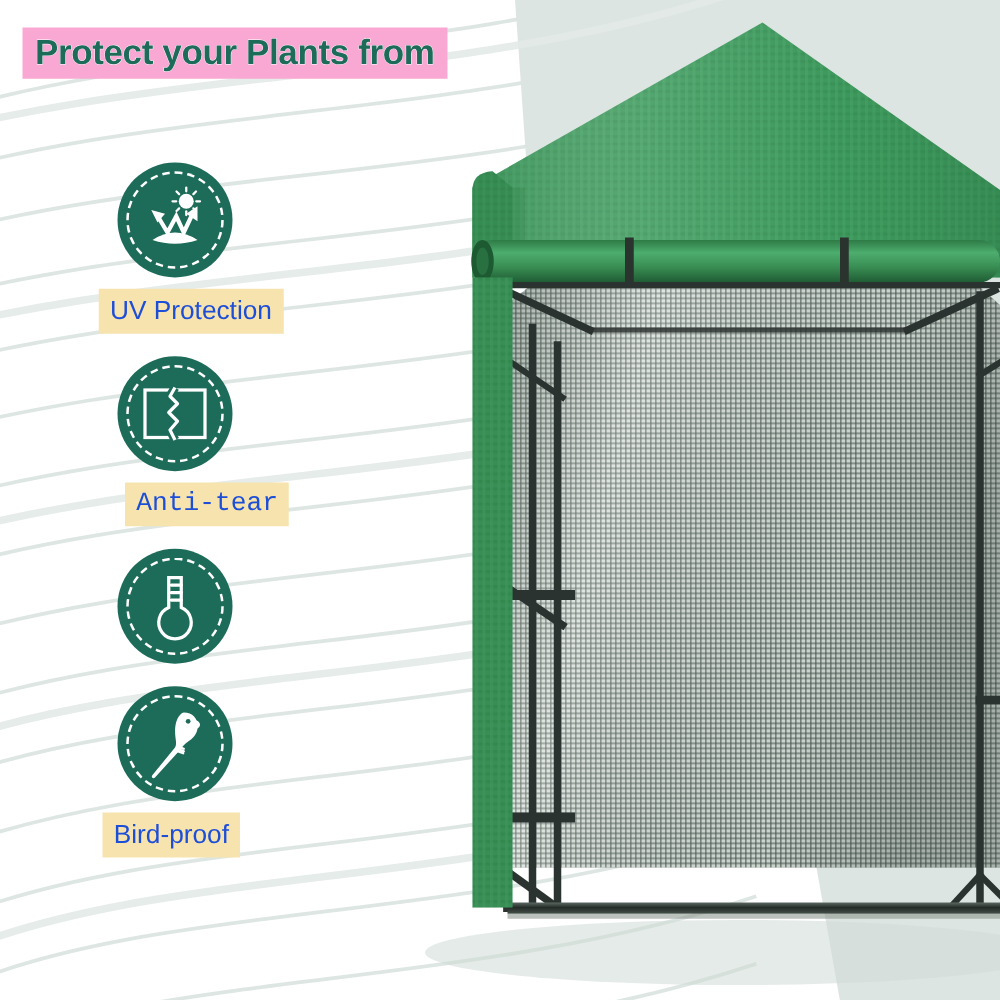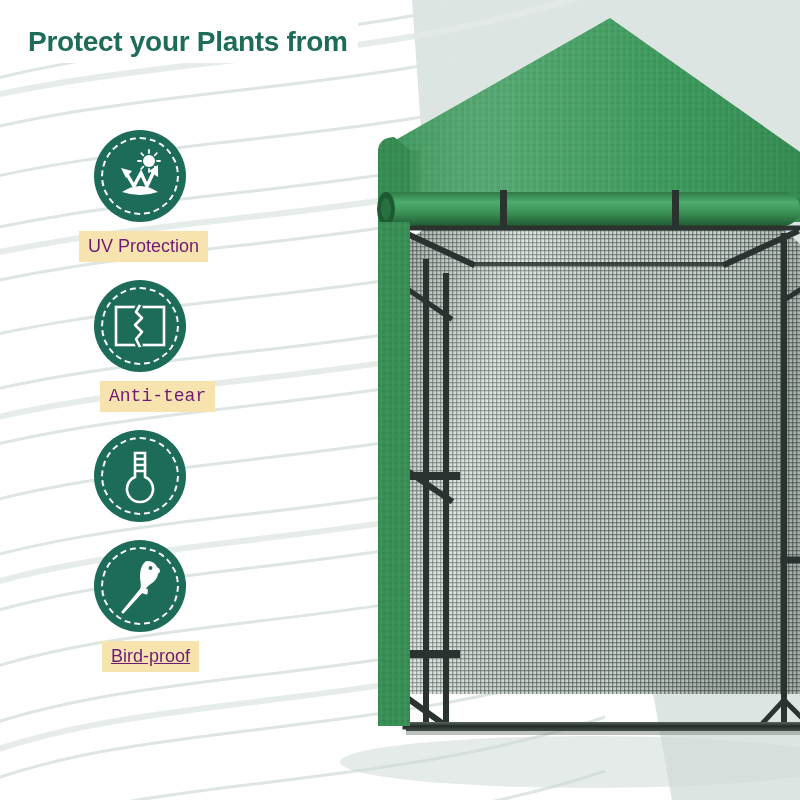--- a/index.html
+++ b/index.html
@@ -64,21 +64,21 @@
 
   
   .title-block {
     position: absolute;
     left: 18px;
     top: 22px;
     width: 400px;
   }
   .title-line {
     display: inline-block;
-    background: #ffffff;
+    background: #f9a8d4;
     color: #1d6b59;
     font-size: 28px;
     font-weight: bold;
     line-height: 1.32;
     letter-spacing: -0.3px;
     padding: 2px 10px 2px 10px;
     margin: 0 0 1px 0;
     -webkit-text-stroke: 0.6px #ffffff;
     paint-order: stroke fill;
   }
@@ -113,30 +113,30 @@
     border: 2px dashed #ffffff;
   }
   .badge svg {
     position: relative;
     z-index: 2;
   }
   .feature-label {
     display: inline-block;
     margin-top: 9px;
     background: #f6e3ae;
-    color: #701a75;
-    font-size: 18px;
+    color: #1d4ed8;
+    font-size: 21px;
     line-height: 1.5;
     padding: 2px 9px;
     white-space: nowrap;
   }
   .lbl-uv   { margin-left: 17px; }
   .lbl-tear { margin-left: 38px; font-family: Liberation Mono, monospace; }
   .lbl-heat { margin-left: 4px; }
-  .lbl-bird { margin-left: 40px; text-decoration: underline; }
+  .lbl-bird { margin-left: 20px; }
 </style>
 </head>
 <body>
 
 <div id="canvas">
 
   <div class="bg-base"></div>
   <div class="bg-white-sweep"></div>
   <div class="bg-white-sweep2"></div>
 

